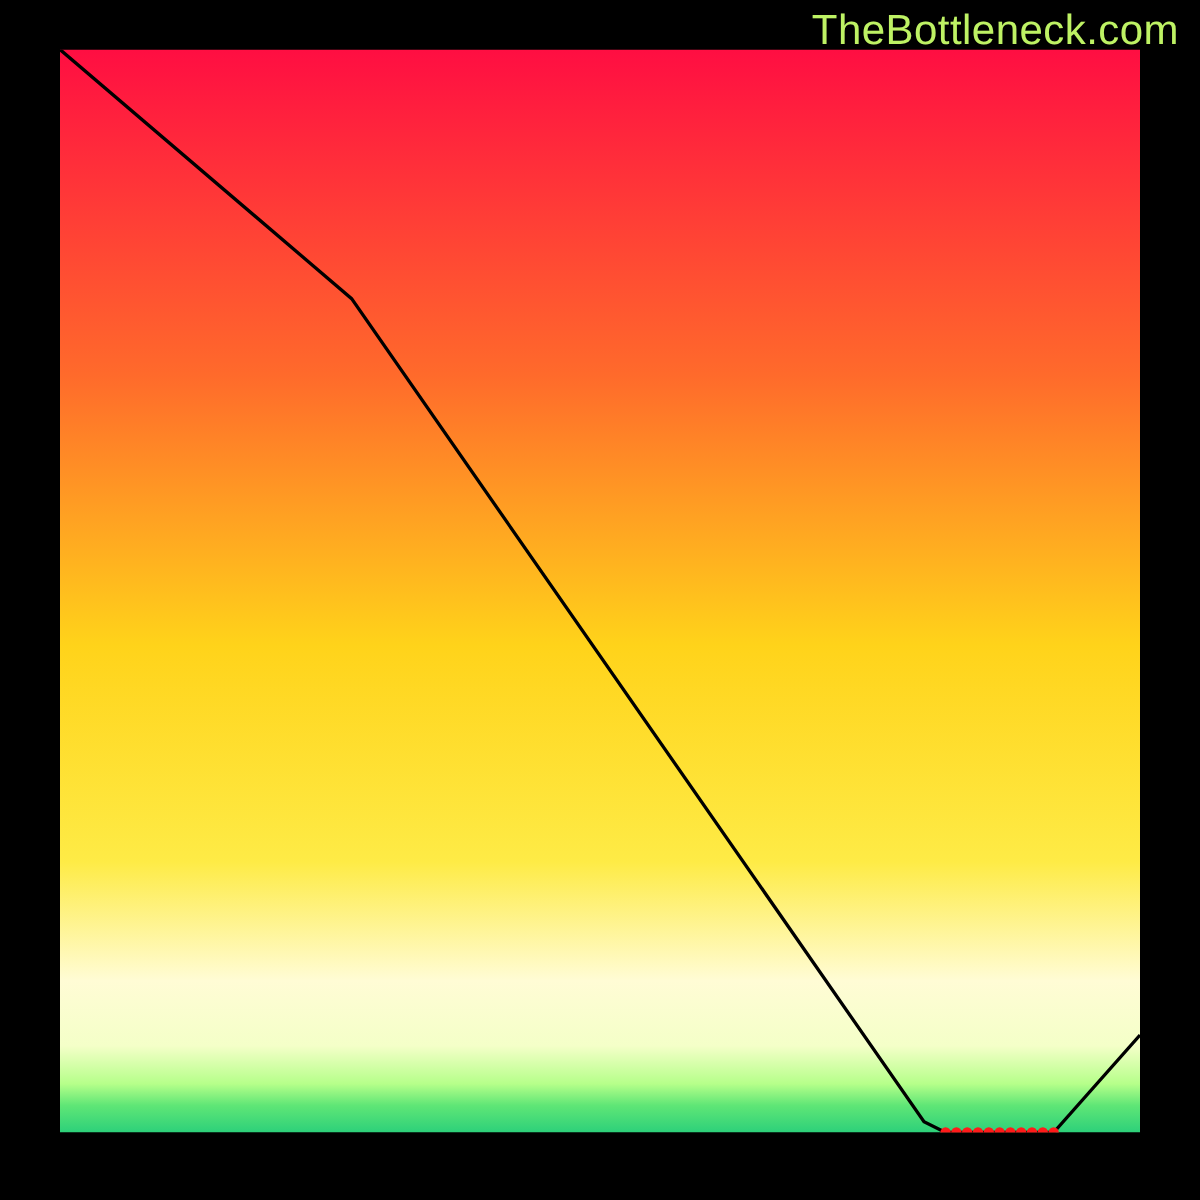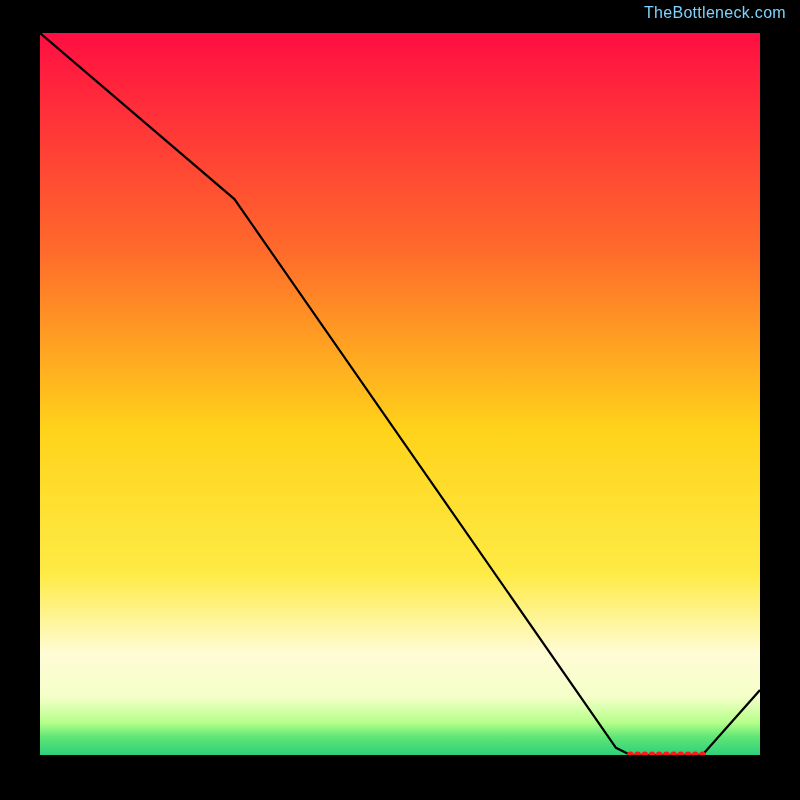--- a/index.html
+++ b/index.html
@@ -13,22 +13,22 @@
   }
   .outer {
     position: relative;
     width: 800px;
     height: 800px;
   }
   .watermark {
     position: absolute;
     top: 4px;
     right: 14px;
-    color: #7dd3fc;
-    font-size: 16px;
+    color: #bef264;
+    font-size: 28px;
     letter-spacing: 0.3px;
   }
   .plot-wrap {
     position: absolute;
     left: 40px;
     top: 33px;
     width: 720px;
     height: 722px;
     background: #000;
   }

